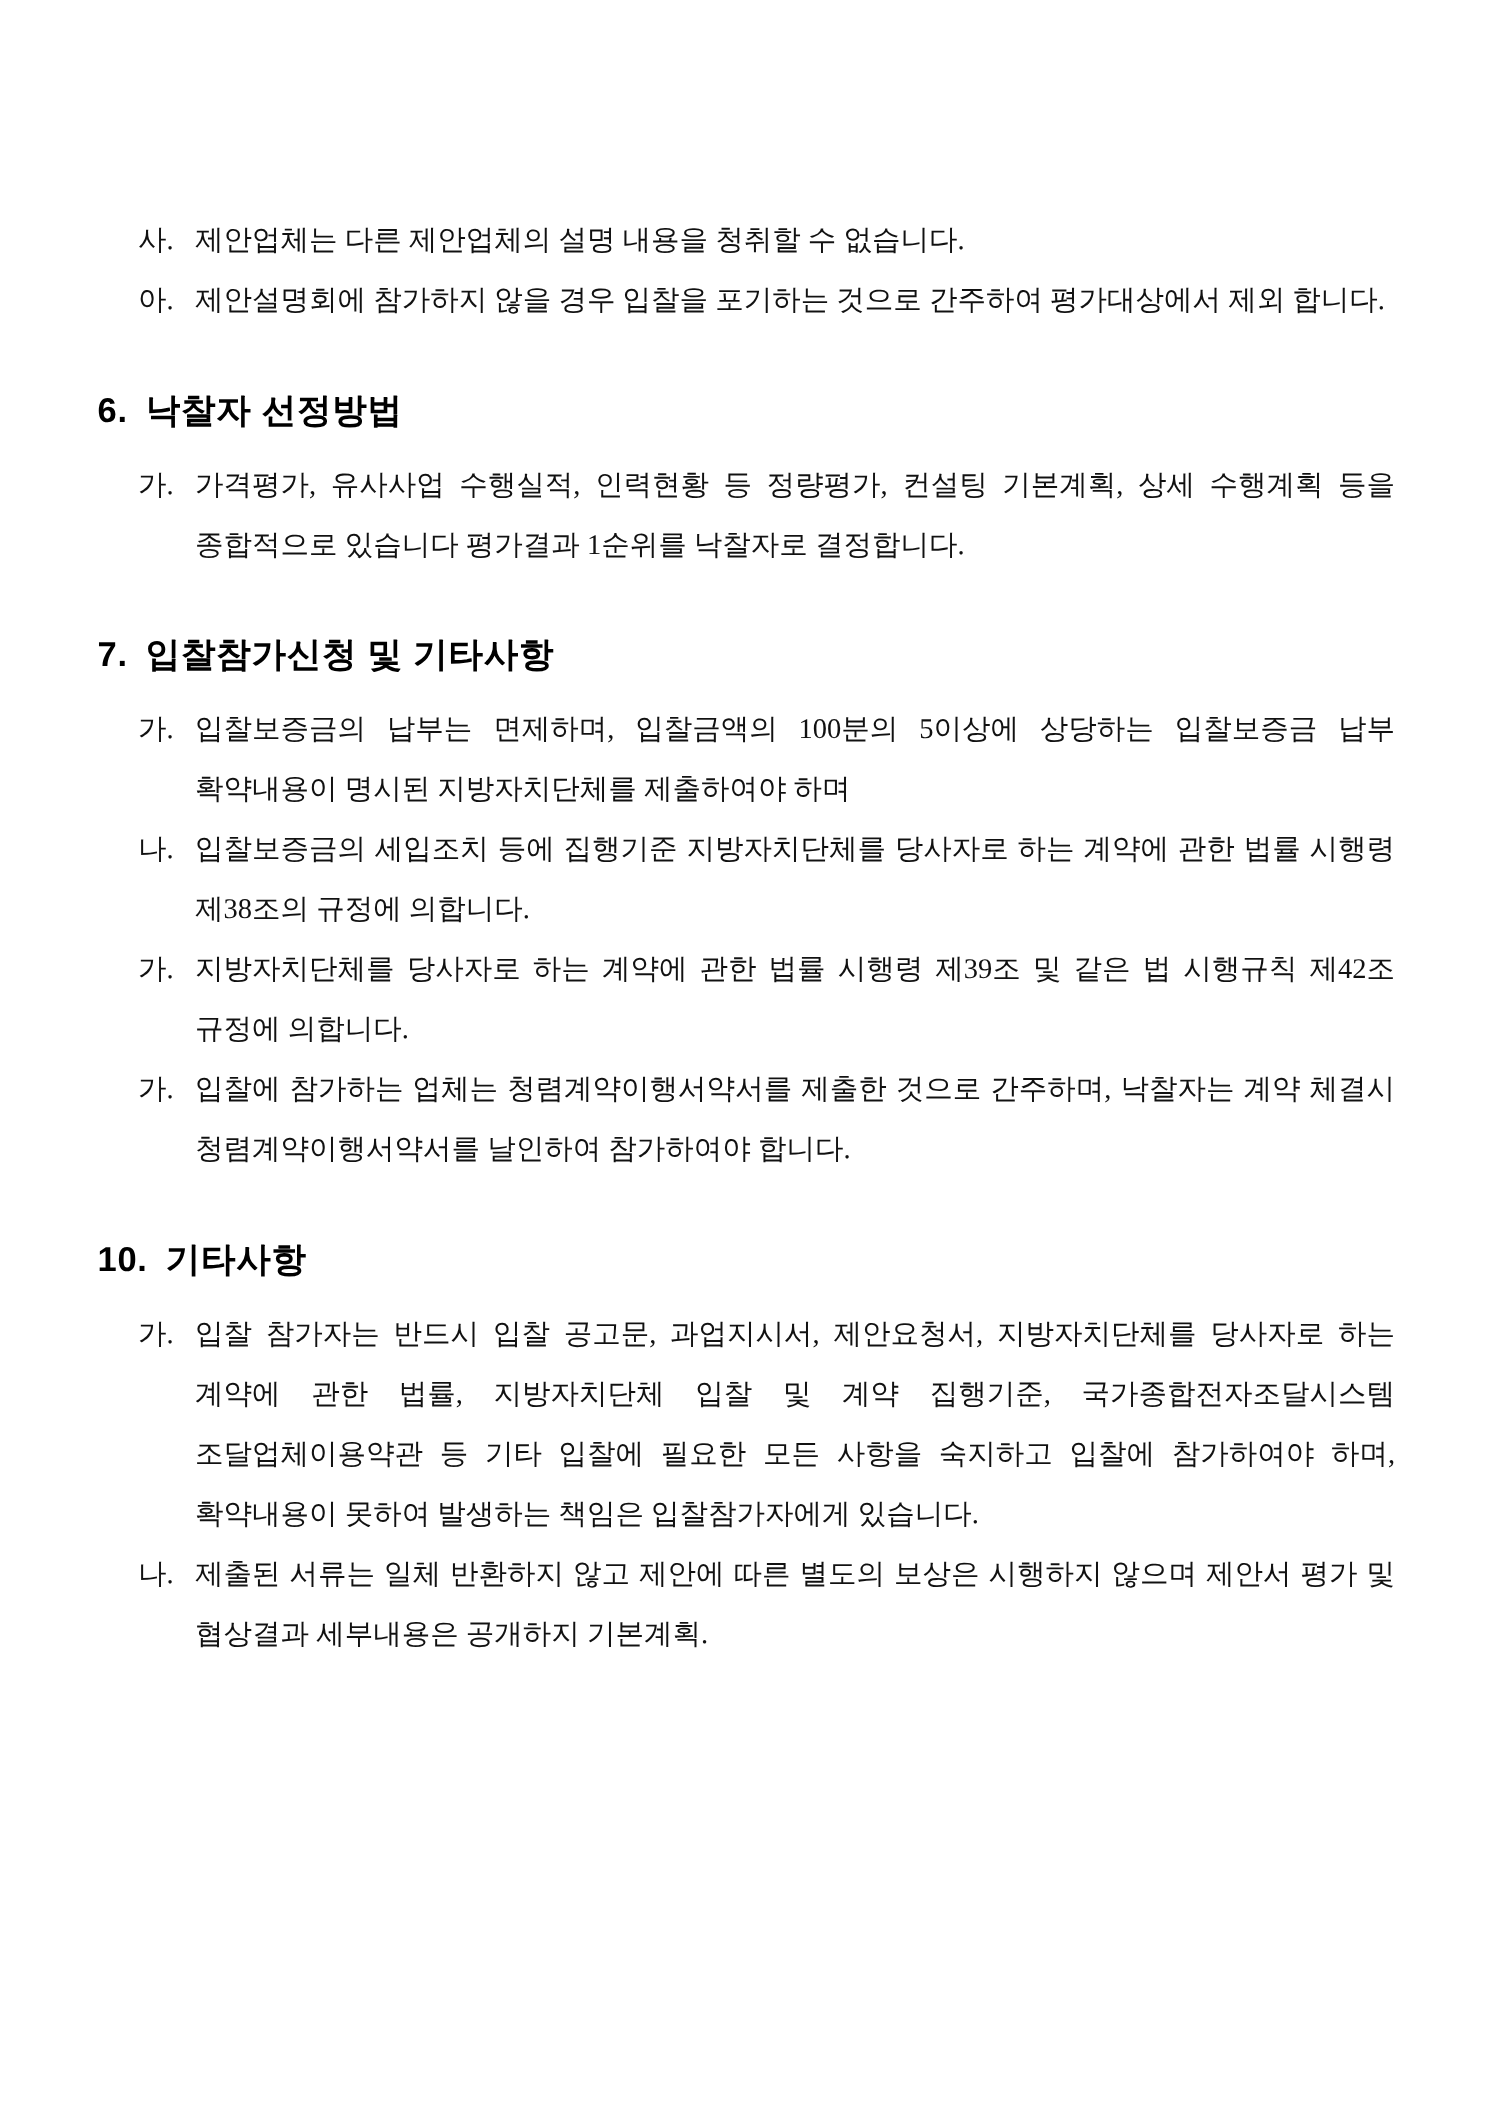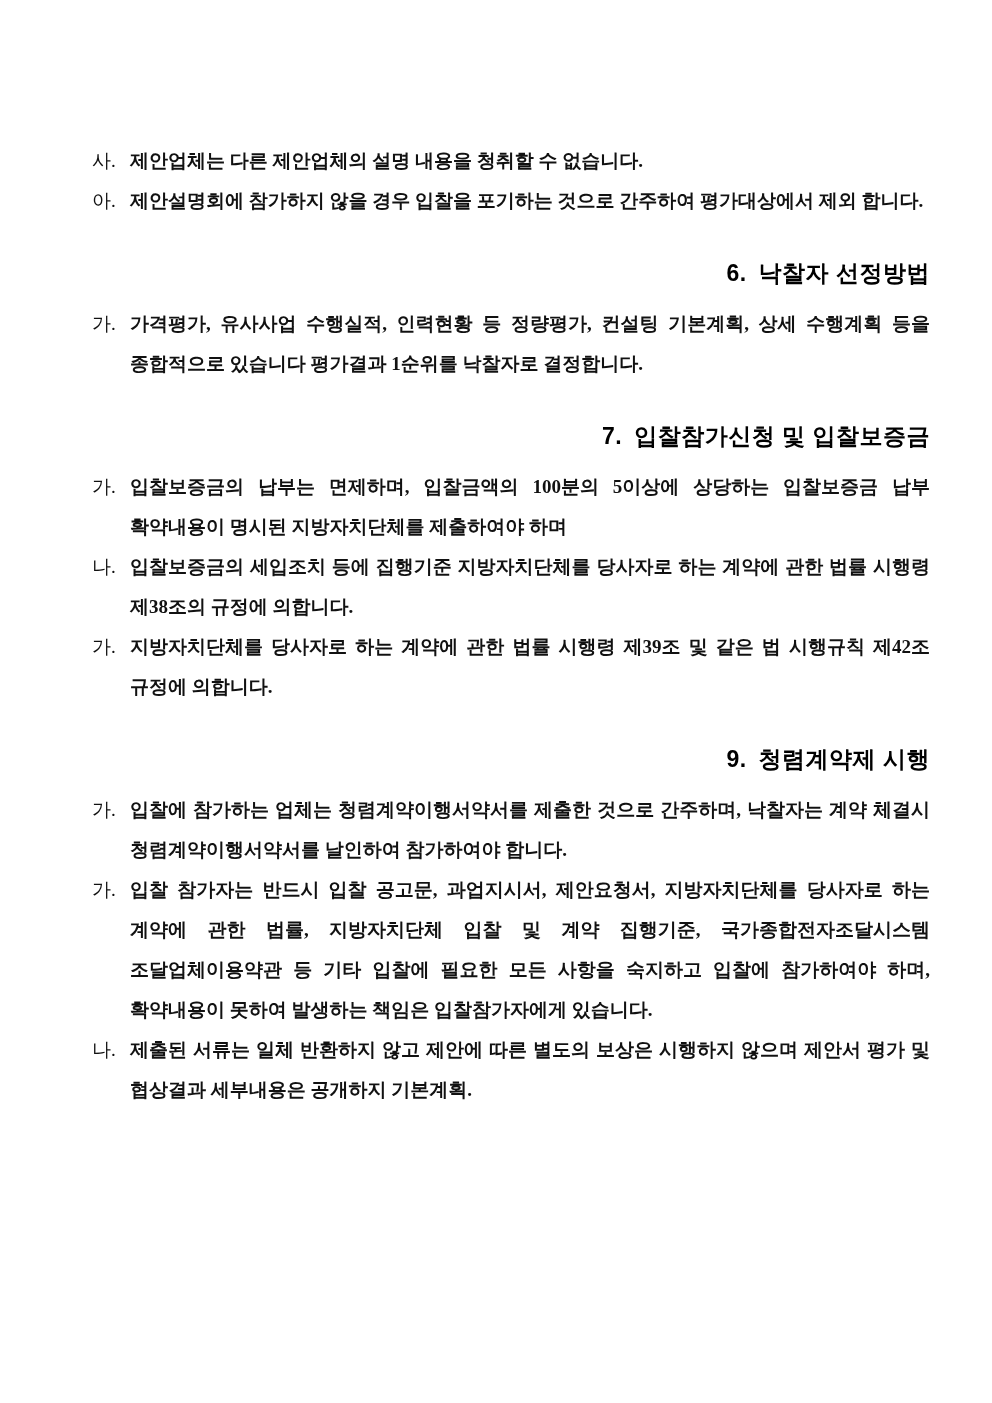--- a/index.html
+++ b/index.html
@@ -27,31 +27,29 @@
   }
   .list-item .label {
     flex: 0 0 38px;
     white-space: nowrap;
   }
   .list-item .text {
     flex: 1;
     text-align: justify;
     text-justify: inter-word;
     word-break: keep-all;
-    font-weight: bold;
   }
   .section-heading {
     font-family: "Liberation Sans", "DejaVu Sans", sans-serif;
     font-size: 23px;
     font-weight: bold;
     color: #000000;
     line-height: 32px;
     margin: 36px 0 15px 0;
     letter-spacing: 0.5px;
-    text-align: right;
   }
   .section-heading .num {
     margin-right: 12px;
   }
   .intro {
     margin-bottom: 0;
   }
 </style>
 </head>
 <body>
@@ -74,50 +72,50 @@
       <span class="num">6.</span><span>낙찰자 선정방법</span>
     </h2>
     <div class="list-item">
       <span class="label">가.</span>
       <div class="text">가격평가, 유사사업 수행실적, 인력현황 등 정량평가, 컨설팅 기본계획, 상세 수행계획 등을 종합적으로 있습니다 평가결과 1순위를 낙찰자로 결정합니다.</div>
     </div>
   </section>
 
   <section>
     <h2 class="section-heading">
-      <span class="num">7.</span><span>입찰참가신청 및 입찰보증금</span>
+      <span class="num">7.</span><span>입찰참가신청 및 기타사항</span>
     </h2>
     <div class="list-item">
       <span class="label">가.</span>
       <div class="text">입찰보증금의 납부는 면제하며, 입찰금액의 100분의 5이상에 상당하는 입찰보증금 납부 확약내용이 명시된 지방자치단체를 제출하여야 하며</div>
     </div>
     <div class="list-item">
       <span class="label">나.</span>
       <div class="text">입찰보증금의 세입조치 등에 집행기준 지방자치단체를 당사자로 하는 계약에 관한 법률 시행령 제38조의 규정에 의합니다.</div>
     </div>
   </section>
 
   <section>
     <div class="list-item">
       <span class="label">가.</span>
       <div class="text">지방자치단체를 당사자로 하는 계약에 관한 법률 시행령 제39조 및 같은 법 시행규칙 제42조 규정에 의합니다.</div>
     </div>
   </section>
 
   <section>
-    <h2 class="section-heading">
-      <span class="num">9.</span><span>청렴계약제 시행</span>
-    </h2>
     <div class="list-item">
       <span class="label">가.</span>
       <div class="text">입찰에 참가하는 업체는 청렴계약이행서약서를 제출한 것으로 간주하며, 낙찰자는 계약 체결시 청렴계약이행서약서를 날인하여 참가하여야 합니다.</div>
     </div>
   </section>
 
   <section>
+    <h2 class="section-heading">
+      <span class="num">10.</span><span>기타사항</span>
+    </h2>
     <div class="list-item">
       <span class="label">가.</span>
       <div class="text">입찰 참가자는 반드시 입찰 공고문, 과업지시서, 제안요청서, 지방자치단체를 당사자로 하는 계약에 관한 법률, 지방자치단체 입찰 및 계약 집행기준, 국가종합전자조달시스템 조달업체이용약관 등 기타 입찰에 필요한 모든 사항을 숙지하고 입찰에 참가하여야 하며, 확약내용이 못하여 발생하는 책임은 입찰참가자에게 있습니다.</div>
     </div>
     <div class="list-item">
       <span class="label">나.</span>
       <div class="text">제출된 서류는 일체 반환하지 않고 제안에 따른 별도의 보상은 시행하지 않으며 제안서 평가 및 협상결과 세부내용은 공개하지 기본계획.</div>
     </div>
   </section>
 

